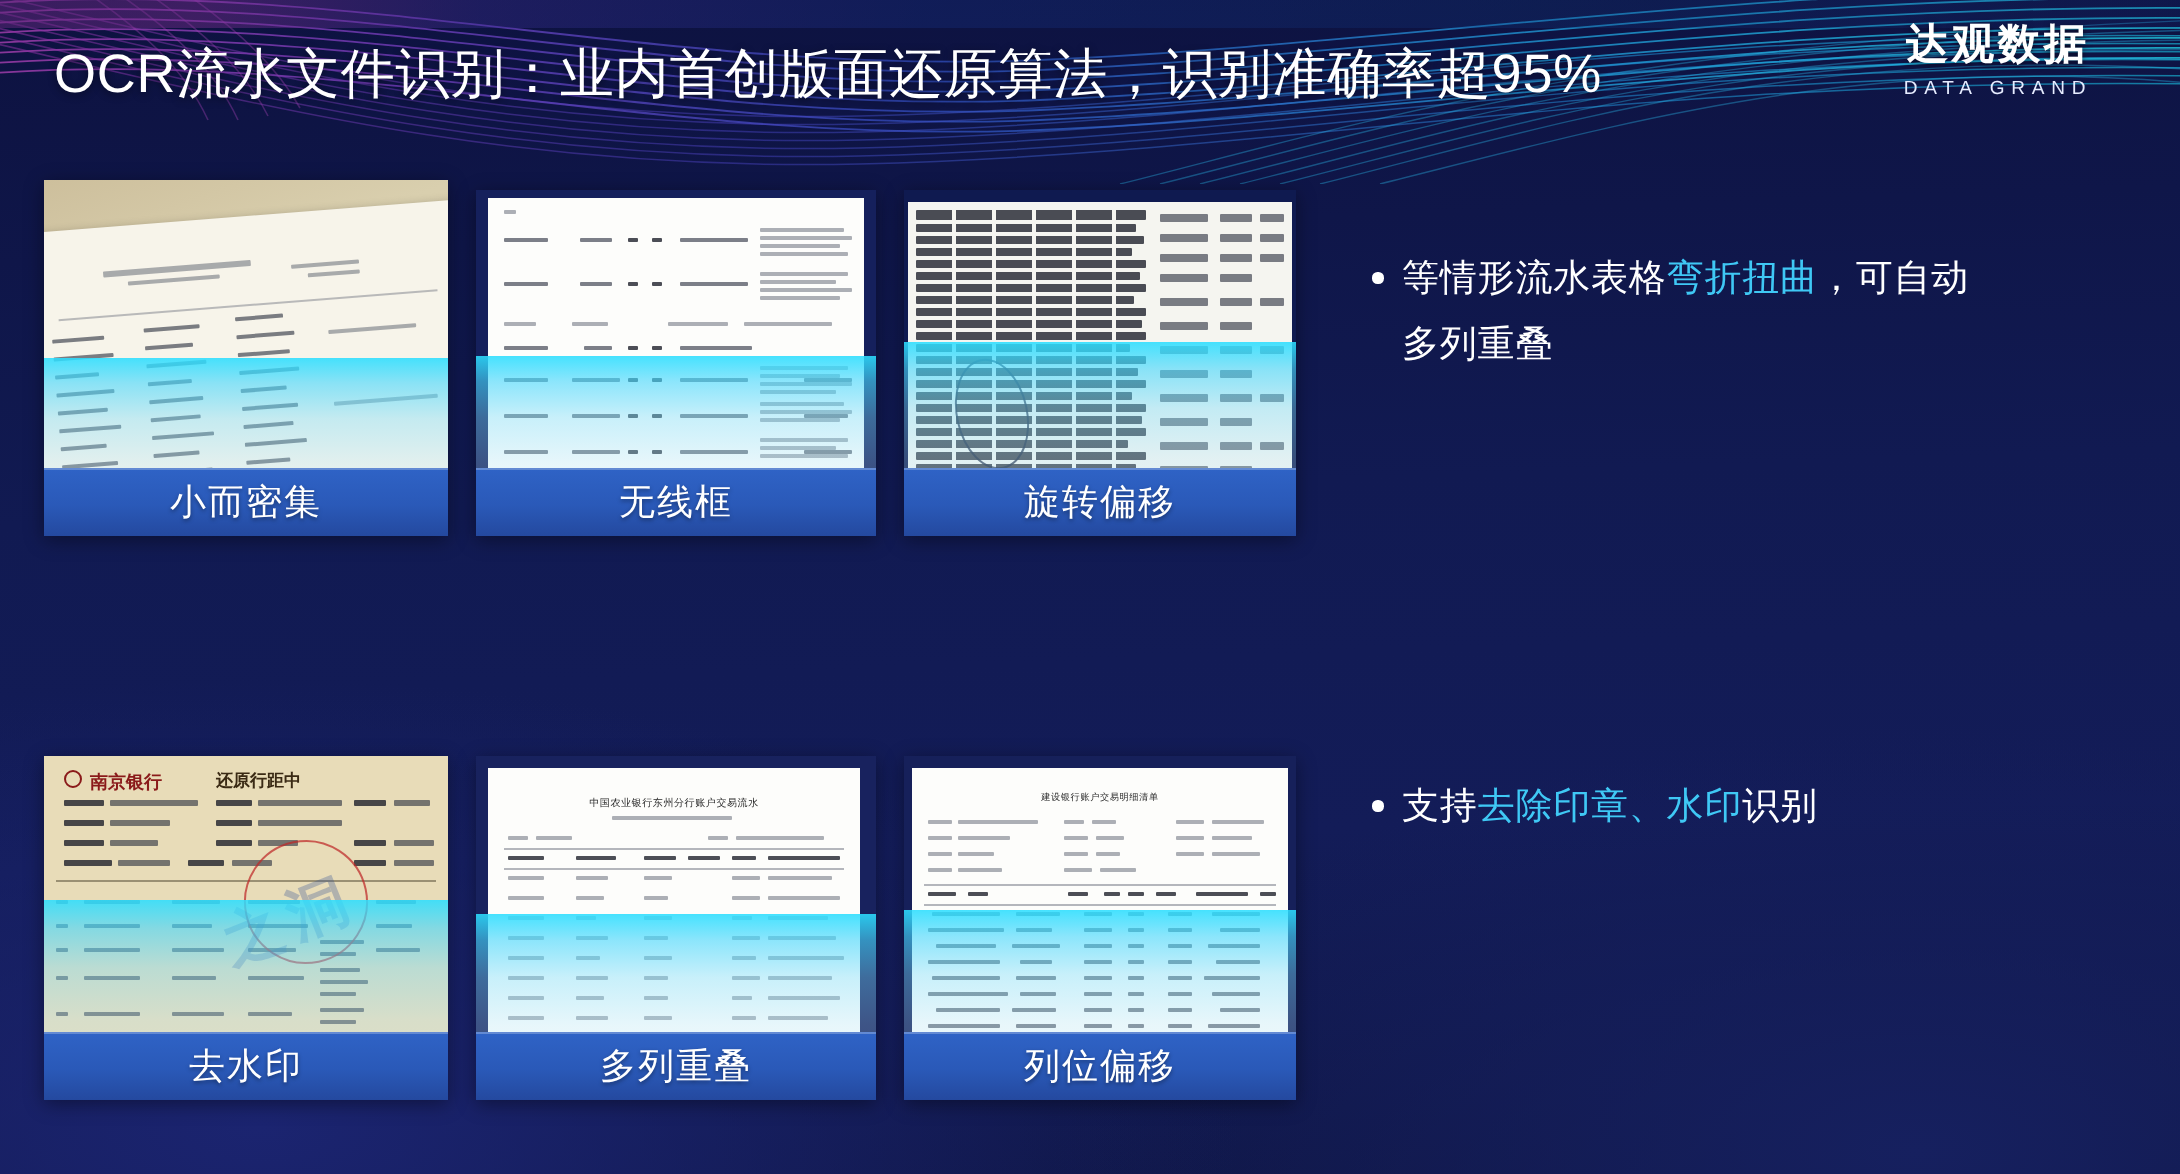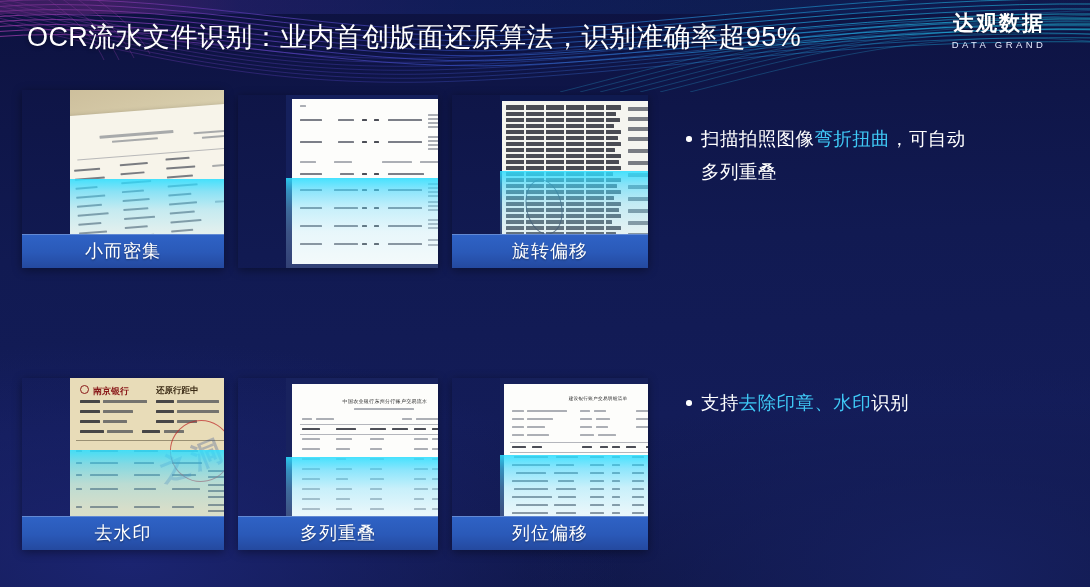--- a/index.html
+++ b/index.html
@@ -88,21 +88,20 @@
   .card {
     position: absolute;
     overflow: hidden;
     box-shadow: 0 2px 9px rgba(0,0,0,.40);
   }
   .card .shot {
     position: absolute;
     inset: 0;
     overflow: hidden;
     background: #f2f2ec;
-    margin-left: 48px;
   }
   
   .scanband {
     position: absolute;
     left: 0; right: 0;
     top: 52%;
     bottom: 0;
     background: linear-gradient(180deg,
         rgba(44,222,255,.88) 0%,
         rgba(70,215,252,.62) 14%,
@@ -430,20 +429,21 @@
           <div class="blk dk" style="left:62px;top:0; width:5px;"></div>
           <div class="blk dk" style="left:74px;top:0; width:5px;"></div>
           <div class="blk" style="left:88px;top:0;  width:34px;"></div>
           <div class="blk lt" style="left:128px;top:-4px; width:42px;"></div>
           <div class="blk lt" style="left:128px;top:1px;  width:46px;"></div>
           <div class="blk" style="left:150px;top:0; width:22px;"></div>
         </div>
       </div>
       <div class="scanband" style="top:48%;"></div>
     </div>
+    <div class="caption">无线框</div>
   </div>
 
   <div class="card caption-wide" style="left:452px; top:95px; width:196px; height:173px;">
     <div class="shot" style="background:#0f1a50;">
       <div class="paper" style="left:2px; top:6px; width:192px; height:158px; background:#f5f5f0;">
 
         <div style="position:absolute; inset:4px;">
           <div style="position:absolute; left:0; top:0; width:115px; height:150px;">
             <div class="blk dk" style="left:0; top:0; width:115px; height:5px;"></div>
             <div class="blk dk" style="left:0; top:7px; width:110px; height:4px;"></div>
@@ -772,21 +772,21 @@
           <div class="blk" style="left:142px;top:72px;width:24px;"></div>
         </div>
       </div>
       <div class="scanband" style="top:45%;"></div>
     </div>
     <div class="caption">列位偏移</div>
   </div>
 
   <div class="bullets" style="left:684px; top:122px; width:392px;">
     <div class="bullet">
-      <span>扫描拍照图像</span><span class="hl">弯折扭曲</span><span>，可自动</span>
+      <span>等情形流水表格</span><span class="hl">弯折扭曲</span><span>，可自动</span>
       <div>多列重叠</div>
     </div>
   </div>
 
   <div class="bullets" style="left:684px; top:386px; width:392px;">
     <div class="bullet">
       <span>支持</span><span class="hl">去除印章、水印</span><span>识别</span>
     </div>
   </div>
 

